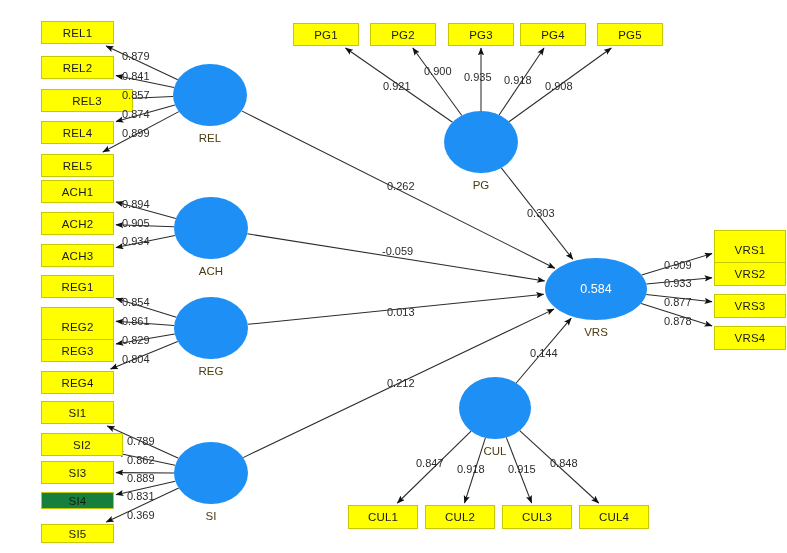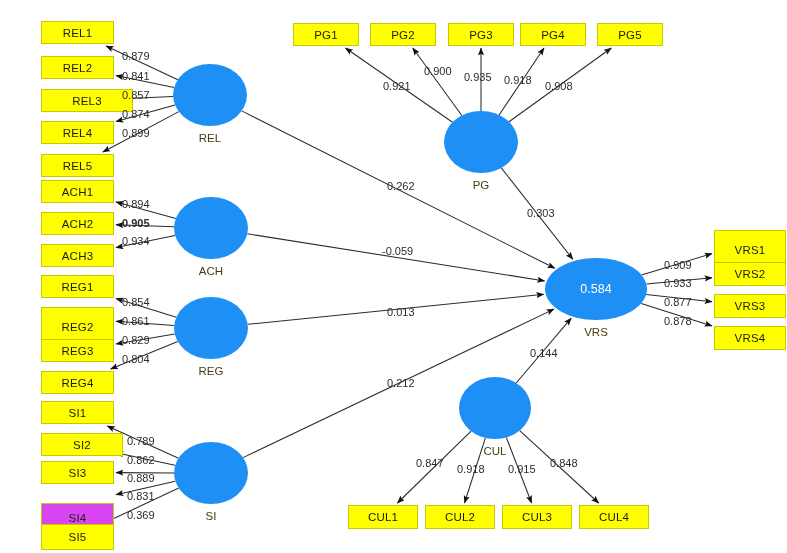--- a/index.html
+++ b/index.html
@@ -95,22 +95,22 @@
       <div class="ind-box" style="left: 41px; top: 180px; width: 73px; height: 23px; background: rgb(255, 255, 0); border-color: rgb(200, 200, 0);">ACH1</div>
       <div class="ind-box" style="left: 41px; top: 212px; width: 73px; height: 23px; background: rgb(255, 255, 0); border-color: rgb(200, 200, 0);">ACH2</div>
       <div class="ind-box" style="left: 41px; top: 244px; width: 73px; height: 23px; background: rgb(255, 255, 0); border-color: rgb(200, 200, 0);">ACH3</div>
       <div class="ind-box" style="left: 41px; top: 275px; width: 73px; height: 23px; background: rgb(255, 255, 0); border-color: rgb(200, 200, 0);">REG1</div>
       <div class="ind-box" style="left: 41px; top: 307px; width: 73px; height: 39px; background: rgb(255, 255, 0); border-color: rgb(200, 200, 0);">REG2</div>
       <div class="ind-box" style="left: 41px; top: 339px; width: 73px; height: 23px; background: rgb(255, 255, 0); border-color: rgb(200, 200, 0);">REG3</div>
       <div class="ind-box" style="left: 41px; top: 371px; width: 73px; height: 23px; background: rgb(255, 255, 0); border-color: rgb(200, 200, 0);">REG4</div>
       <div class="ind-box" style="left: 41px; top: 401px; width: 73px; height: 23px; background: rgb(255, 255, 0); border-color: rgb(200, 200, 0);">SI1</div>
       <div class="ind-box" style="left: 41px; top: 433px; width: 82px; height: 23px; background: rgb(255, 255, 0); border-color: rgb(200, 200, 0);">SI2</div>
       <div class="ind-box" style="left: 41px; top: 461px; width: 73px; height: 23px; background: rgb(255, 255, 0); border-color: rgb(200, 200, 0);">SI3</div>
-      <div class="ind-box" style="left: 41px; top: 492px; width: 73px; height: 30px; background: #d946ef; border-color: rgb(200, 200, 0); margin-top: 11px;">SI4</div>
-      <div class="ind-box" style="left: 41px; top: 524px; width: 73px; height: 26px; background: rgb(255, 255, 0); border-color: rgb(200, 200, 0);">SI5</div>
+      <div class="ind-box" style="left: 41px; top: 492px; width: 73px; height: 17px; background: #15803d; border-color: rgb(200, 200, 0);">SI4</div>
+      <div class="ind-box" style="left: 41px; top: 524px; width: 73px; height: 19px; background: rgb(255, 255, 0); border-color: rgb(200, 200, 0);">SI5</div>
       <div class="ind-box" style="left: 293px; top: 23px; width: 66px; height: 23px; background: rgb(255, 255, 0); border-color: rgb(200, 200, 0);">PG1</div>
       <div class="ind-box" style="left: 370px; top: 23px; width: 66px; height: 23px; background: rgb(255, 255, 0); border-color: rgb(200, 200, 0);">PG2</div>
       <div class="ind-box" style="left: 448px; top: 23px; width: 66px; height: 23px; background: rgb(255, 255, 0); border-color: rgb(200, 200, 0);">PG3</div>
       <div class="ind-box" style="left: 520px; top: 23px; width: 66px; height: 23px; background: rgb(255, 255, 0); border-color: rgb(200, 200, 0);">PG4</div>
       <div class="ind-box" style="left: 597px; top: 23px; width: 66px; height: 23px; background: rgb(255, 255, 0); border-color: rgb(200, 200, 0);">PG5</div>
       <div class="ind-box" style="left: 714px; top: 230px; width: 72px; height: 40px; background: rgb(255, 255, 0); border-color: rgb(200, 200, 0);">VRS1</div>
       <div class="ind-box" style="left: 714px; top: 262px; width: 72px; height: 24px; background: rgb(255, 255, 0); border-color: rgb(200, 200, 0);">VRS2</div>
       <div class="ind-box" style="left: 714px; top: 294px; width: 72px; height: 24px; background: rgb(255, 255, 0); border-color: rgb(200, 200, 0);">VRS3</div>
       <div class="ind-box" style="left: 714px; top: 326px; width: 72px; height: 24px; background: rgb(255, 255, 0); border-color: rgb(200, 200, 0);">VRS4</div>
       <div class="ind-box" style="left: 348px; top: 505px; width: 70px; height: 24px; background: rgb(255, 255, 0); border-color: rgb(200, 200, 0);">CUL1</div>
@@ -128,21 +128,21 @@
       <div class="latent-label" style="left: 596px; top: 326px; color: rgb(74, 60, 16);">VRS</div>
       <div class="r2-label" style="left: 596px; top: 289px; color: rgb(255, 255, 255);">0.584</div>
     </div>
   <div id="coef-layer">
       <div class="coef" style="left: 122px; top: 50px; color: rgb(43, 43, 43);">0.879</div>
       <div class="coef" style="left: 122px; top: 70px; color: rgb(43, 43, 43);">0.841</div>
       <div class="coef" style="left: 122px; top: 89px; color: rgb(43, 43, 43);">0.857</div>
       <div class="coef" style="left: 122px; top: 108px; color: rgb(43, 43, 43);">0.874</div>
       <div class="coef" style="left: 122px; top: 127px; color: rgb(43, 43, 43);">0.899</div>
       <div class="coef" style="left: 122px; top: 198px; color: rgb(43, 43, 43);">0.894</div>
-      <div class="coef" style="left: 122px; top: 217px; color: rgb(43, 43, 43); font-weight: bold;">0.905</div>
+      <div class="coef" style="left: 122px; top: 217px; color: rgb(43, 43, 43);">0.905</div>
       <div class="coef" style="left: 122px; top: 235px; color: rgb(43, 43, 43);">0.934</div>
       <div class="coef" style="left: 122px; top: 296px; color: rgb(43, 43, 43);">0.854</div>
       <div class="coef" style="left: 122px; top: 315px; color: rgb(43, 43, 43);">0.861</div>
       <div class="coef" style="left: 122px; top: 334px; color: rgb(43, 43, 43);">0.829</div>
       <div class="coef" style="left: 122px; top: 353px; color: rgb(43, 43, 43);">0.804</div>
       <div class="coef" style="left: 127px; top: 435px; color: rgb(43, 43, 43);">0.789</div>
       <div class="coef" style="left: 127px; top: 454px; color: rgb(43, 43, 43);">0.862</div>
       <div class="coef" style="left: 127px; top: 472px; color: rgb(43, 43, 43);">0.889</div>
       <div class="coef" style="left: 127px; top: 490px; color: rgb(43, 43, 43);">0.831</div>
       <div class="coef" style="left: 127px; top: 509px; color: rgb(43, 43, 43);">0.369</div>

